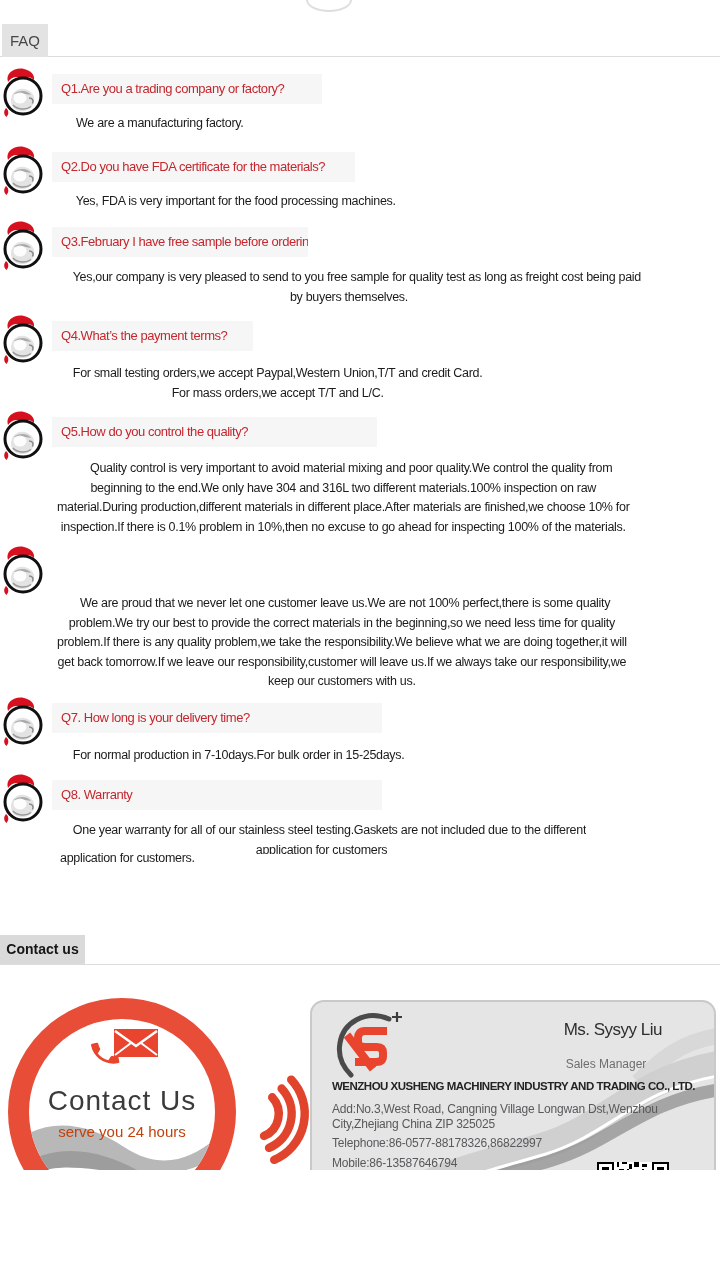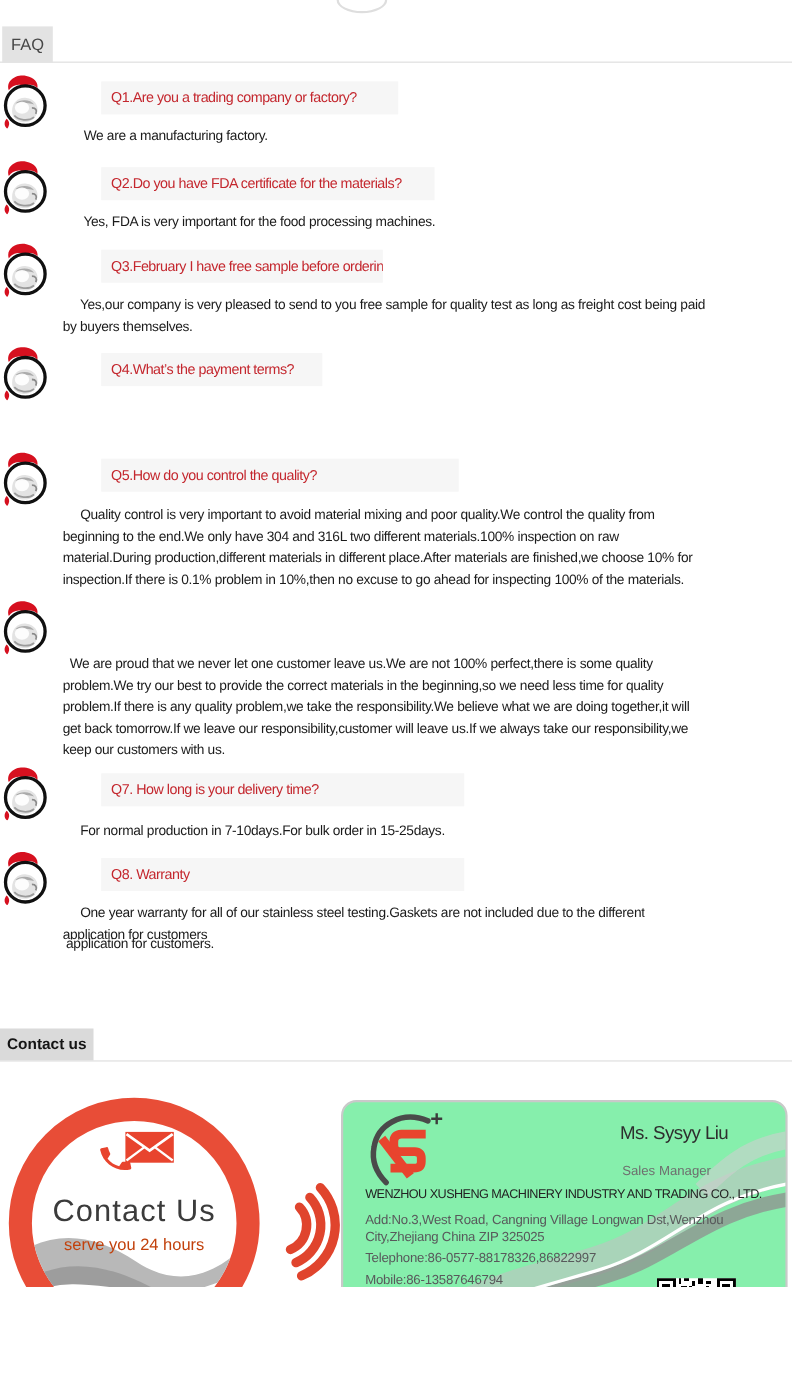--- a/index.html
+++ b/index.html
@@ -12,47 +12,47 @@
   #faq-tab{left:2px;top:24px;width:46px;height:33px;line-height:33px;}
   #contact-tab{left:0;top:935px;width:85px;height:29px;line-height:29px;
        background:#dadada;color:#151515;font-weight:bold;font-size:14px;}
   .divider{position:absolute;left:0;width:720px;height:1px;background:#dcdcdc;}
   .top-artifact{position:absolute;left:306px;top:-12px;width:42px;height:20px;
        border:2px solid #dedede;border-radius:50%;background:#fff;}
   
   .q-icon{position:absolute;left:1px;width:44px;height:50px;}
   .q-bar{position:absolute;height:30px;line-height:30px;background:#f6f6f6;
        color:#c4272e;font-size:13px;letter-spacing:-0.45px;padding-left:9px;
-       box-sizing:border-box;white-space:pre;overflow:hidden;margin-left:40px;}
+       box-sizing:border-box;white-space:pre;overflow:hidden;}
   .q-ans{position:absolute;left:57px;font-size:12.5px;letter-spacing:-0.3px;
-       line-height:19.5px;color:#1b1b1b;white-space:pre;}
+       line-height:19.5px;color:#1b1b1b;white-space:pre;text-align:center;}
   #q8-main{height:33px;overflow:hidden;}
   #q8-dup{top:849px;left:60px;}
   
   #badge{position:absolute;left:8px;top:998px;width:186px;height:186px;
        border:21px solid #e84d37;border-radius:50%;background:#fff;}
   #badge-inner{position:absolute;left:0;top:0;width:186px;height:186px;
        border-radius:50%;overflow:hidden;}
   #badge-icons{position:absolute;left:55px;top:8px;}
   #badge-title{position:absolute;left:0;top:66px;width:186px;text-align:center;
        font-size:28px;letter-spacing:1px;color:#3b3b3b;}
   #badge-sub{position:absolute;left:0;top:104px;width:186px;text-align:center;
        font-size:15px;color:#c2410c;}
   #badge-waves{position:absolute;left:0;bottom:0;}
   #arcs{position:absolute;left:254px;top:1064px;}
   
   #card{position:absolute;left:310px;top:1000px;width:406px;height:246px;
-       background:#86efac;border:2px solid #c9c9c9;border-radius:14px;
+       background:#e5e5e5;border:2px solid #c9c9c9;border-radius:14px;
        box-sizing:border-box;overflow:hidden;}
   #card-waves{position:absolute;left:0;top:0;}
   #card-logo{position:absolute;left:15px;top:5px;}
   #name-block{position:absolute;right:52px;top:18px;text-align:left;}
   #person-name{font-size:17px;letter-spacing:-0.5px;color:#2e2e2e;}
   #person-title{font-size:12px;color:#6e6e6e;margin-top:17px;padding-left:2px;}
-  #company{position:absolute;left:20px;top:78px;font-size:11.5px;font-weight:normal;
+  #company{position:absolute;left:20px;top:78px;font-size:11.5px;font-weight:bold;
        letter-spacing:-0.5px;color:#232323;}
   .card-line{position:absolute;left:20px;font-size:12px;color:#58595b;
        letter-spacing:-0.2px;line-height:15px;}
   #addr{top:100px;}
   #tel{top:134px;}
   #mob{top:154px;}
   #fax{top:172px;}
   #qr{position:absolute;left:285px;top:160px;}
 </style>
 </head>
@@ -97,20 +97,22 @@
       <use href="#mascot"></use>
     </svg>
   <div class="q-bar" style="top:227px;left:52px;width:256px">Q3.February I have free sample before ordering?</div>
   <div class="q-ans" style="top:268px">     Yes,our company is very pleased to send to you free sample for quality test as long as freight cost being paid
 by buyers themselves.</div>
 
   <svg class="q-icon" style="top:314px" viewBox="0 0 44 50">
       <use href="#mascot"></use>
     </svg>
   <div class="q-bar" style="top:321px;left:52px;width:201px">Q4.What’s the payment terms?</div>
+  <div class="q-ans" style="top:364px">     For small testing orders,we accept Paypal,Western Union,T/T and credit Card.
+     For mass orders,we accept T/T and L/C.</div>
 
   <svg class="q-icon" style="top:410px" viewBox="0 0 44 50">
       <use href="#mascot"></use>
     </svg>
   <div class="q-bar" style="top:417px;left:52px;width:325px">Q5.How do you control the quality?</div>
   <div class="q-ans" style="top:459px">     Quality control is very important to avoid material mixing and poor quality.We control the quality from
 beginning to the end.We only have 304 and 316L two different materials.100% inspection on raw
 material.During production,different materials in different place.After materials are finished,we choose 10% for
 inspection.If there is 0.1% problem in 10%,then no excuse to go ahead for inspecting 100% of the materials.</div>
 

